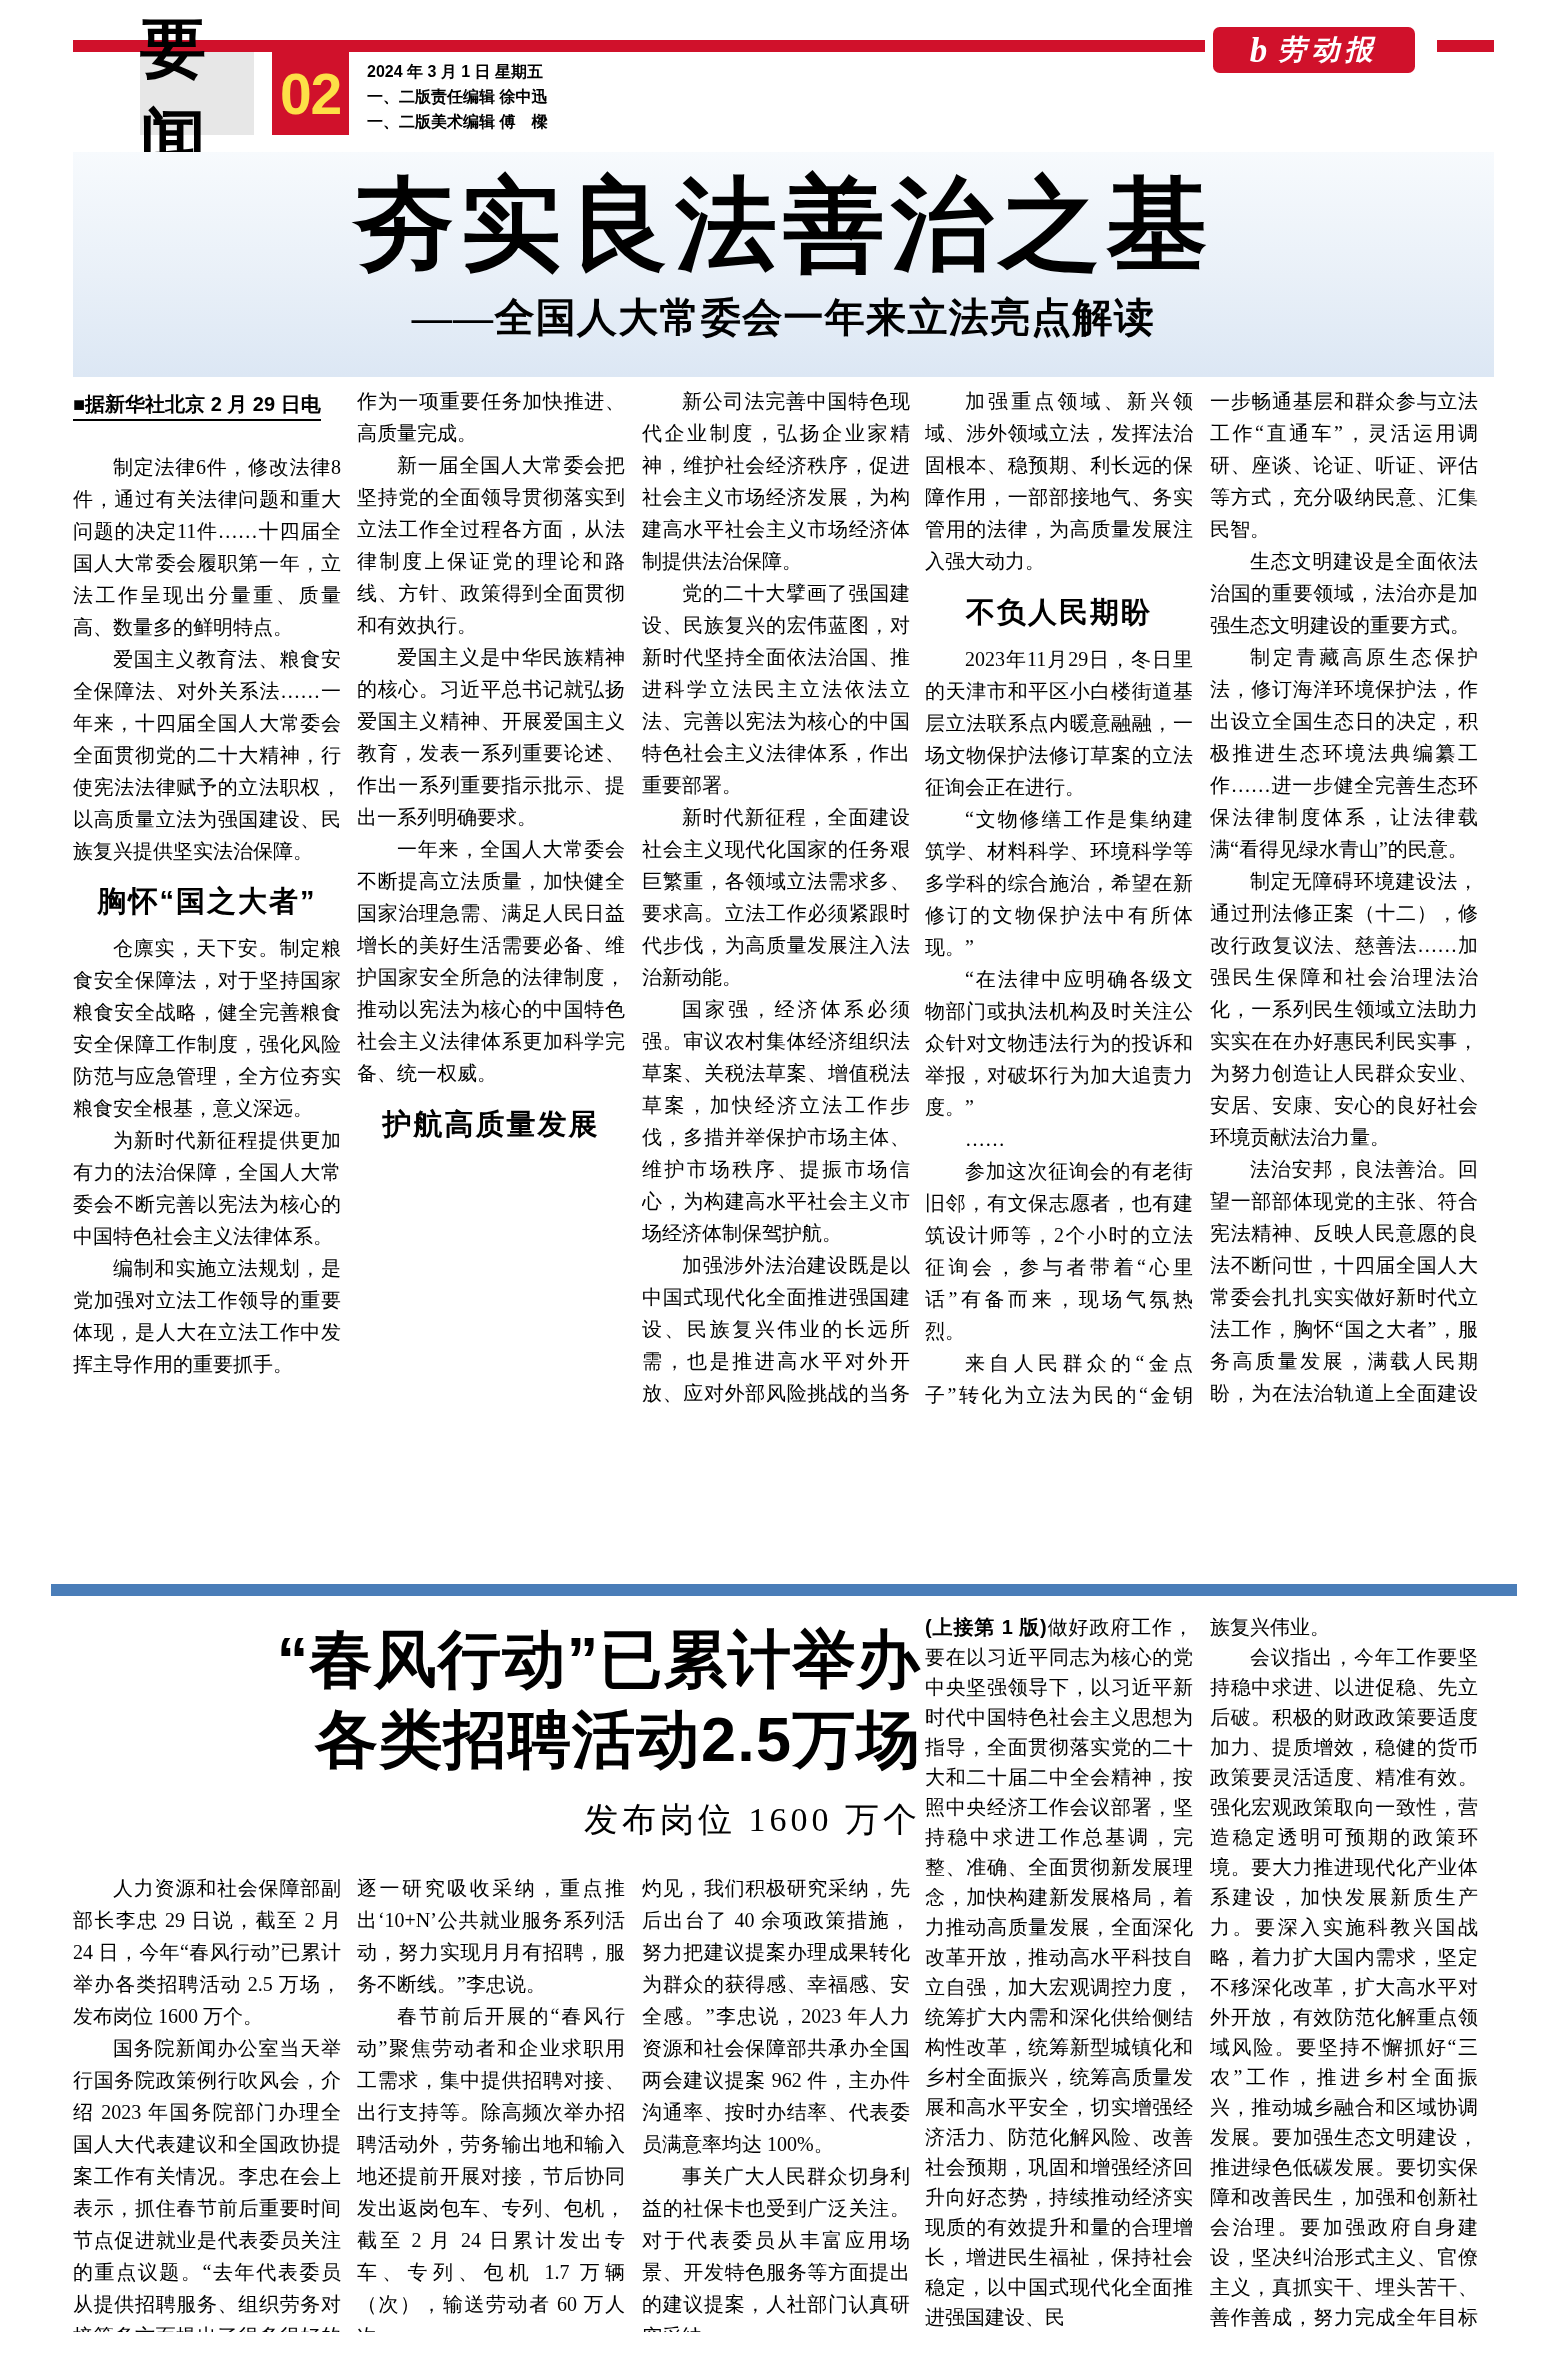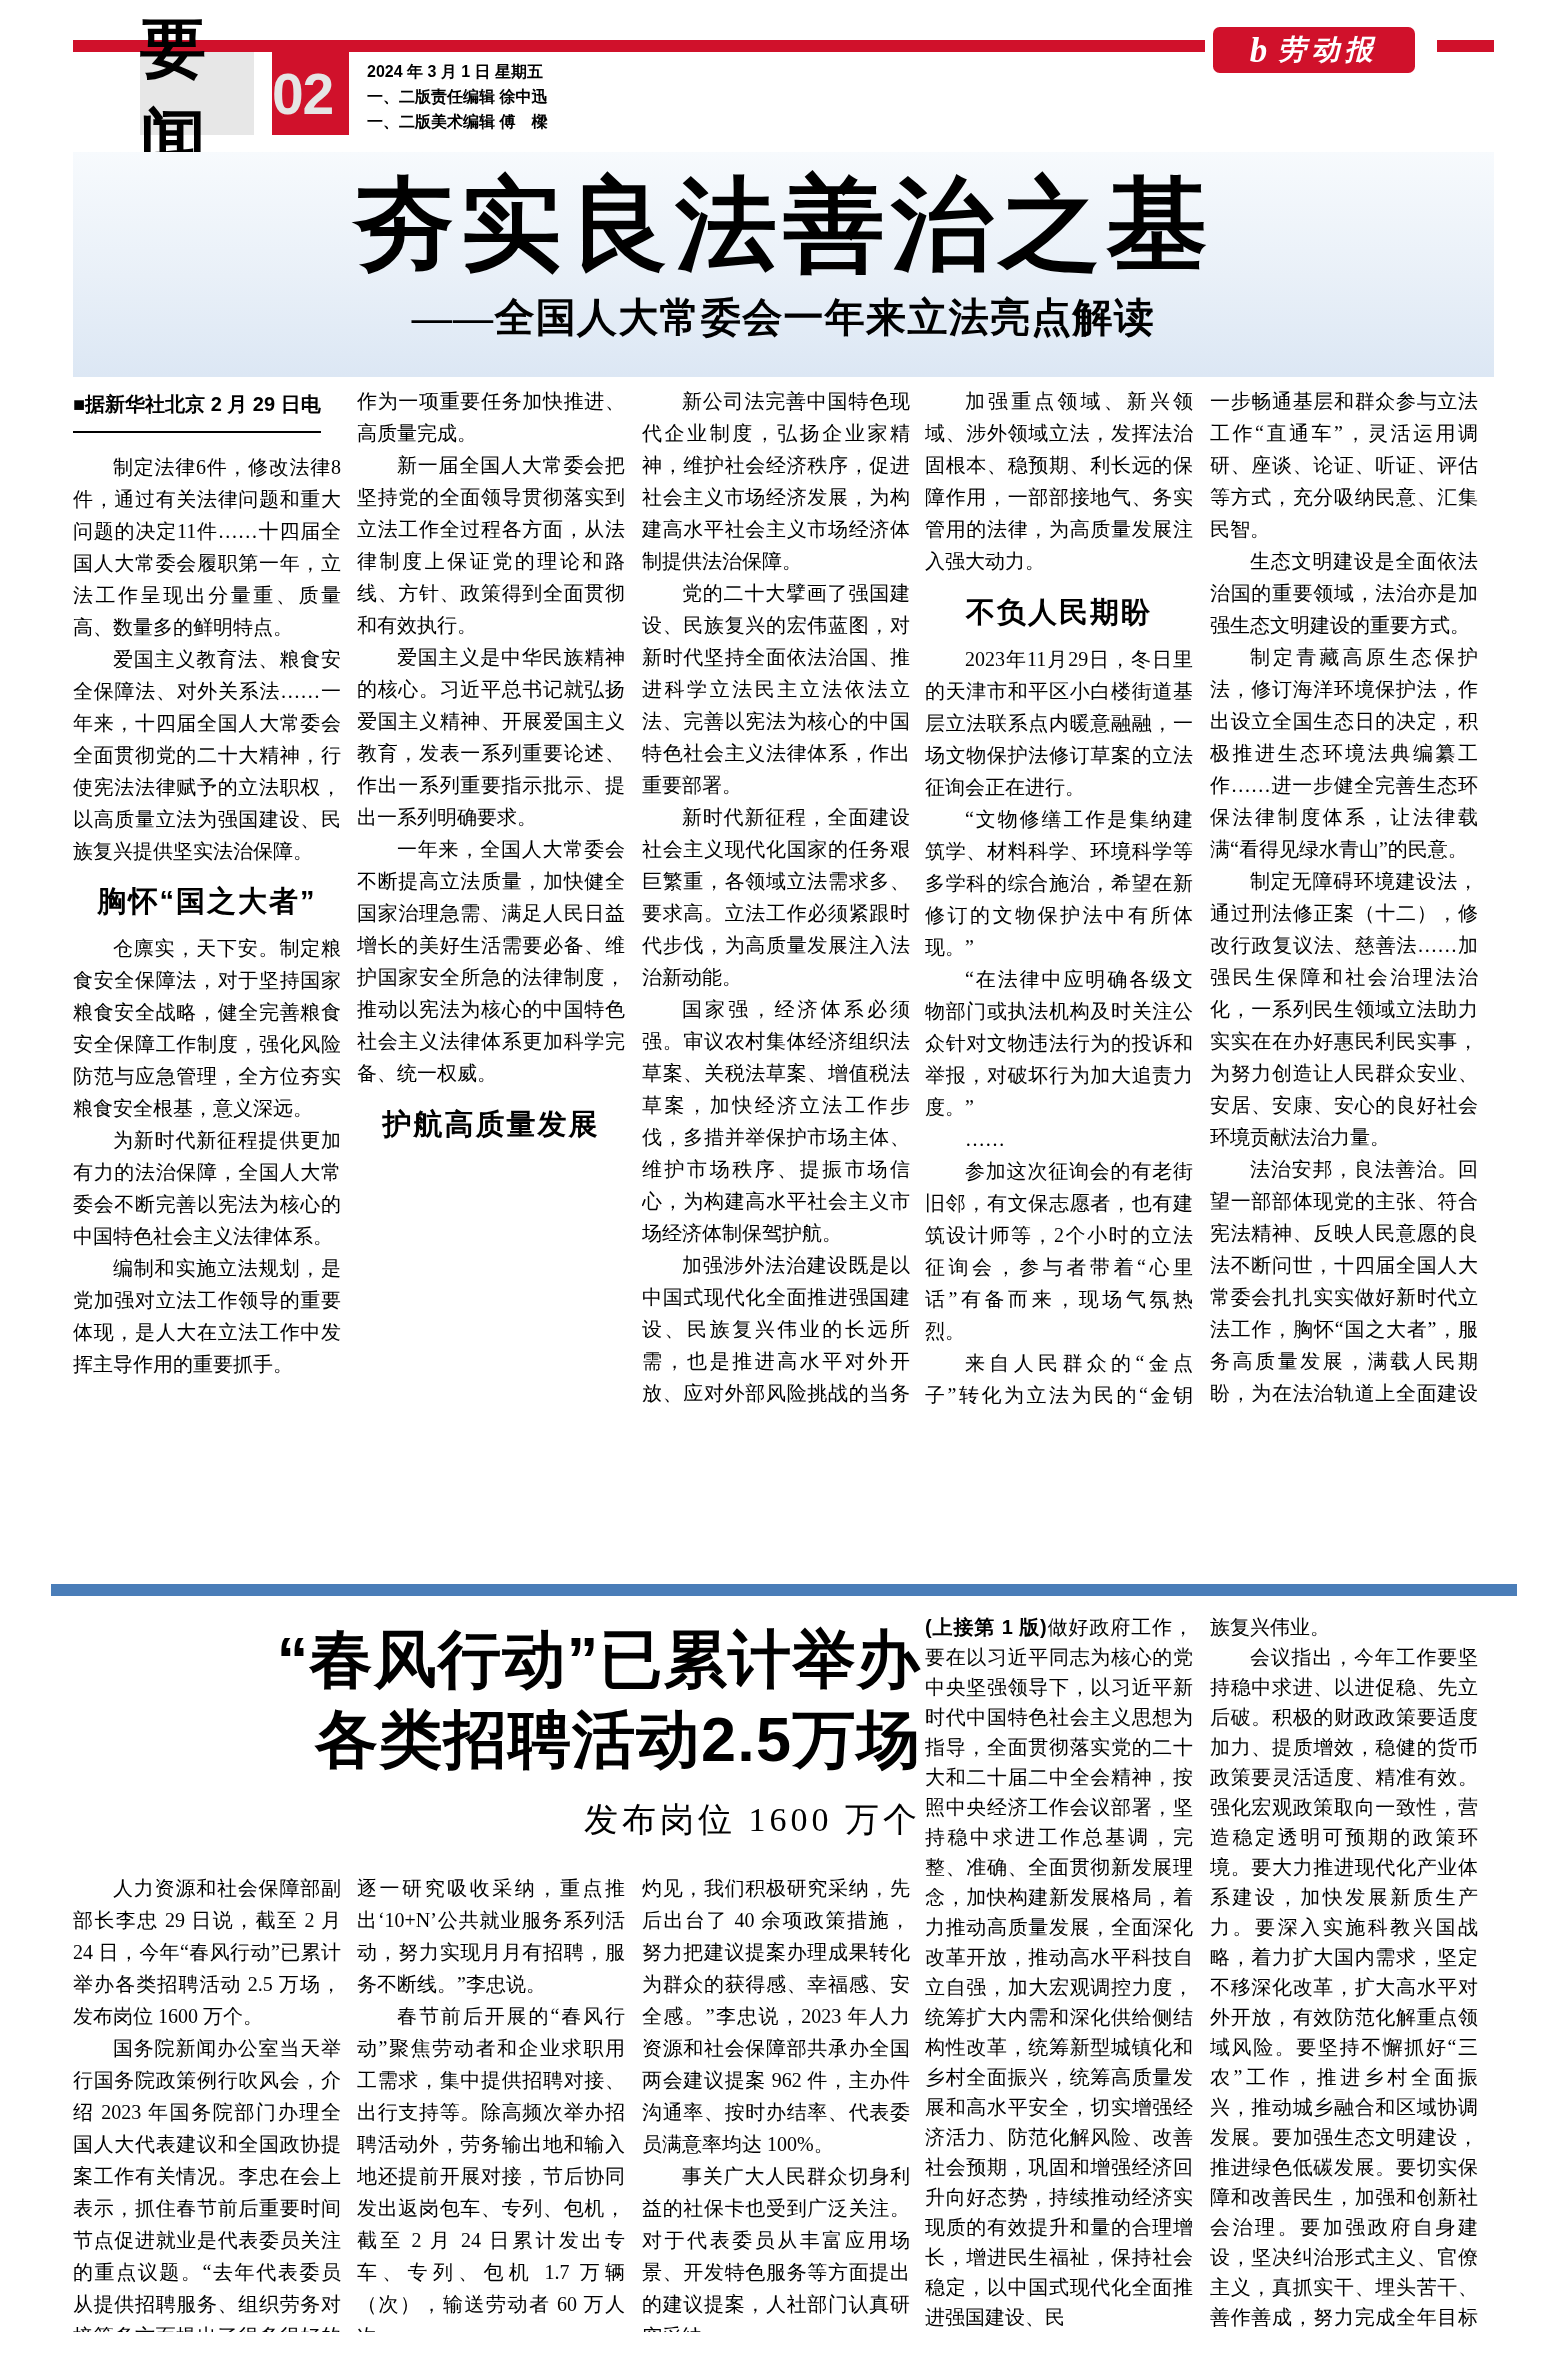--- a/index.html
+++ b/index.html
@@ -6,21 +6,21 @@
   .page{position:relative;width:1567px;height:2354px;background:#fff;overflow:hidden;
         font-family:"Liberation Serif","DejaVu Serif",serif;color:#000;}
 
   
   .red-band{position:absolute;top:40px;height:11.5px;background:var(--red,#d0112b);}
   .band-left{left:73px;width:1132px;}
   .band-right{left:1437px;width:57px;}
   .section-box{position:absolute;left:140px;top:52px;width:114px;height:83px;background:var(--graybox,#e7e7e7);
     display:flex;align-items:center;justify-content:center;font-size:66px;font-weight:700;letter-spacing:4px;}
   .pagenum-box{position:absolute;left:272px;top:52px;width:77px;height:83px;background:var(--red,#d0112b);
-    color:#e5e5e5;display:flex;align-items:center;justify-content:flex-start;
+    color:#fde047;display:flex;align-items:center;justify-content:center;
     font-family:"Liberation Sans","DejaVu Sans",sans-serif;font-weight:800;font-size:57px;letter-spacing:-1.3px;}
   .header-meta{position:absolute;left:367px;top:59px;font-family:"Liberation Sans","DejaVu Sans",sans-serif;
     font-weight:700;font-size:16px;line-height:25px;}
   .logo{position:absolute;left:1213px;top:27px;width:202px;height:46px;background:var(--red,#d0112b);
     border-radius:6.7px;color:#fff;display:flex;align-items:center;justify-content:center;gap:10.8px;}
   .logo .b-glyph{font-weight:700;font-style:italic;font-size:35px;line-height:1;}
   .logo .logo-name{font-size:28px;font-weight:700;font-style:italic;letter-spacing:5.4px;line-height:1;}
 
   
   .panel{position:absolute;left:73px;top:152px;width:1421px;height:225px;text-align:center;
@@ -29,21 +29,21 @@
   .main-subtitle{margin:0;margin-top:9.4px;font-size:40px;font-weight:700;letter-spacing:1.3px;}
 
   
   .col{position:absolute;width:268px;text-align:justify;font-size:20px;line-height:32px;overflow:hidden;}
   .para{margin:0;text-indent:2em;}
   .para.cont{text-indent:0;}
   .subhead{font-family:"Liberation Sans","DejaVu Sans",sans-serif;font-weight:900;font-size:29px;
     text-align:center;text-indent:0;margin:17.5px 0 13.5px;letter-spacing:2px;line-height:1.2;}
   .dateline{margin:2.7px 0 31px;text-indent:0;font-family:"Liberation Sans","DejaVu Sans",sans-serif;
     font-weight:700;font-size:20px;}
-  .dateline span{border-bottom:2.7px solid #000;padding-bottom:16px;}
+  .dateline span{border-bottom:2.7px solid #000;padding-bottom:4px;}
   .para b.lead{font-family:"Liberation Sans","DejaVu Sans",sans-serif;font-weight:700;}
   .a3col{line-height:30px;}
 
   
   .divider{position:absolute;left:51px;top:1584px;width:1466px;height:12px;background:var(--blue,#4a7db8);}
   .a2-head{position:absolute;left:73px;top:1619px;width:848px;text-align:right;}
   .a2-title{margin:0;font-family:"Liberation Sans","DejaVu Sans",sans-serif;font-weight:900;
     font-size:63px;line-height:80px;letter-spacing:1.3px;}
   .a2-sub{margin:17.5px 0 0 0;font-size:34px;font-weight:400;letter-spacing:4px;}
 </style>

